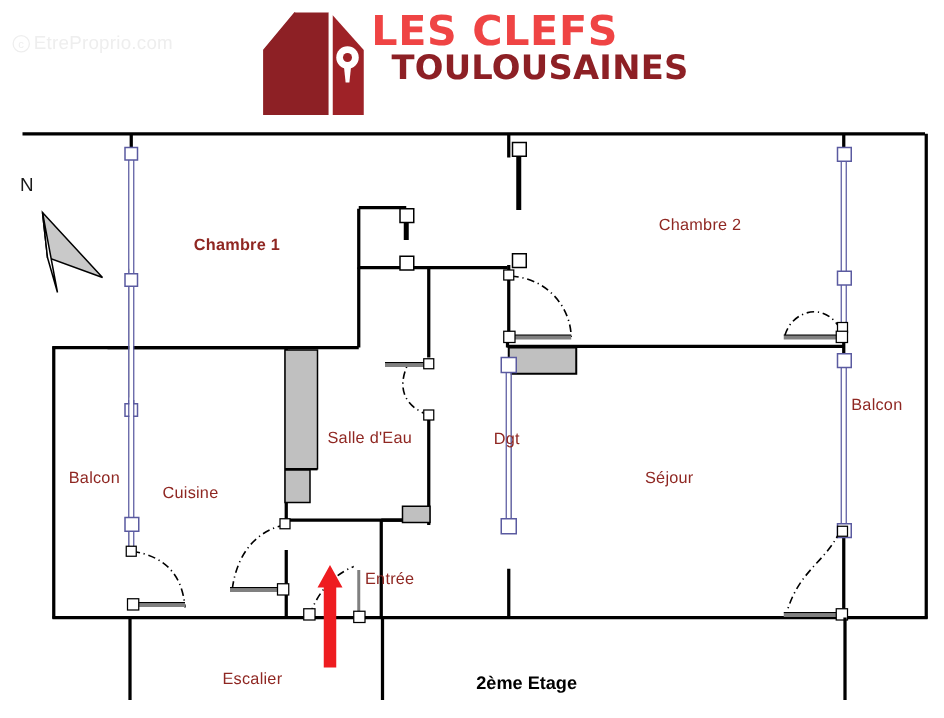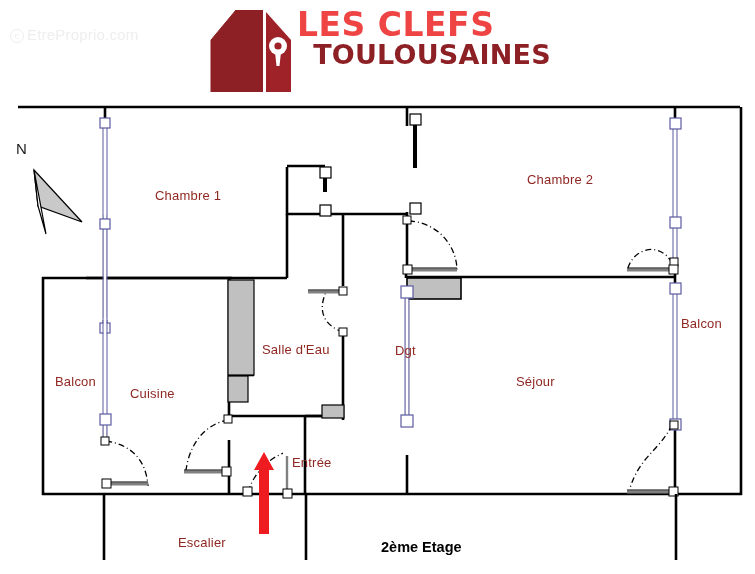--- a/index.html
+++ b/index.html
@@ -346,21 +346,21 @@
     </g>
 
     <g>
       <polygon points="34,170 82,222 38,206" fill="#c9c9c9" stroke="#000" stroke-width="1.2"></polygon>
       <polygon points="34,170 38,206 46,234" fill="#ffffff" stroke="#000" stroke-width="1.2"></polygon>
     </g>
   </svg>
 
   <div class="compass-label" style="left:16px; top:140px;">N</div>
 
-  <div class="room-label" style="left:155px; top:188px;">Chambre 1</div>
+  <div class="room-label" style="left:155px; top:188px;font-weight:bold;">Chambre 1</div>
   <div class="room-label" style="left:527px; top:172px;">Chambre 2</div>
   <div class="room-label" style="left:55px;  top:374px;">Balcon</div>
   <div class="room-label" style="left:130px; top:386px;text-align:right;">Cuisine</div>
   <div class="room-label" style="left:262px; top:342px;">Salle d'Eau</div>
   <div class="room-label" style="left:367px; top:343px;margin-left:28px;">Dgt</div>
   <div class="room-label" style="left:516px; top:374px;">Séjour</div>
   <div class="room-label" style="left:681px; top:316px;">Balcon</div>
   <div class="room-label" style="left:292px; top:455px;">Entrée</div>
   <div class="room-label" style="left:178px; top:535px;">Escalier</div>
 

